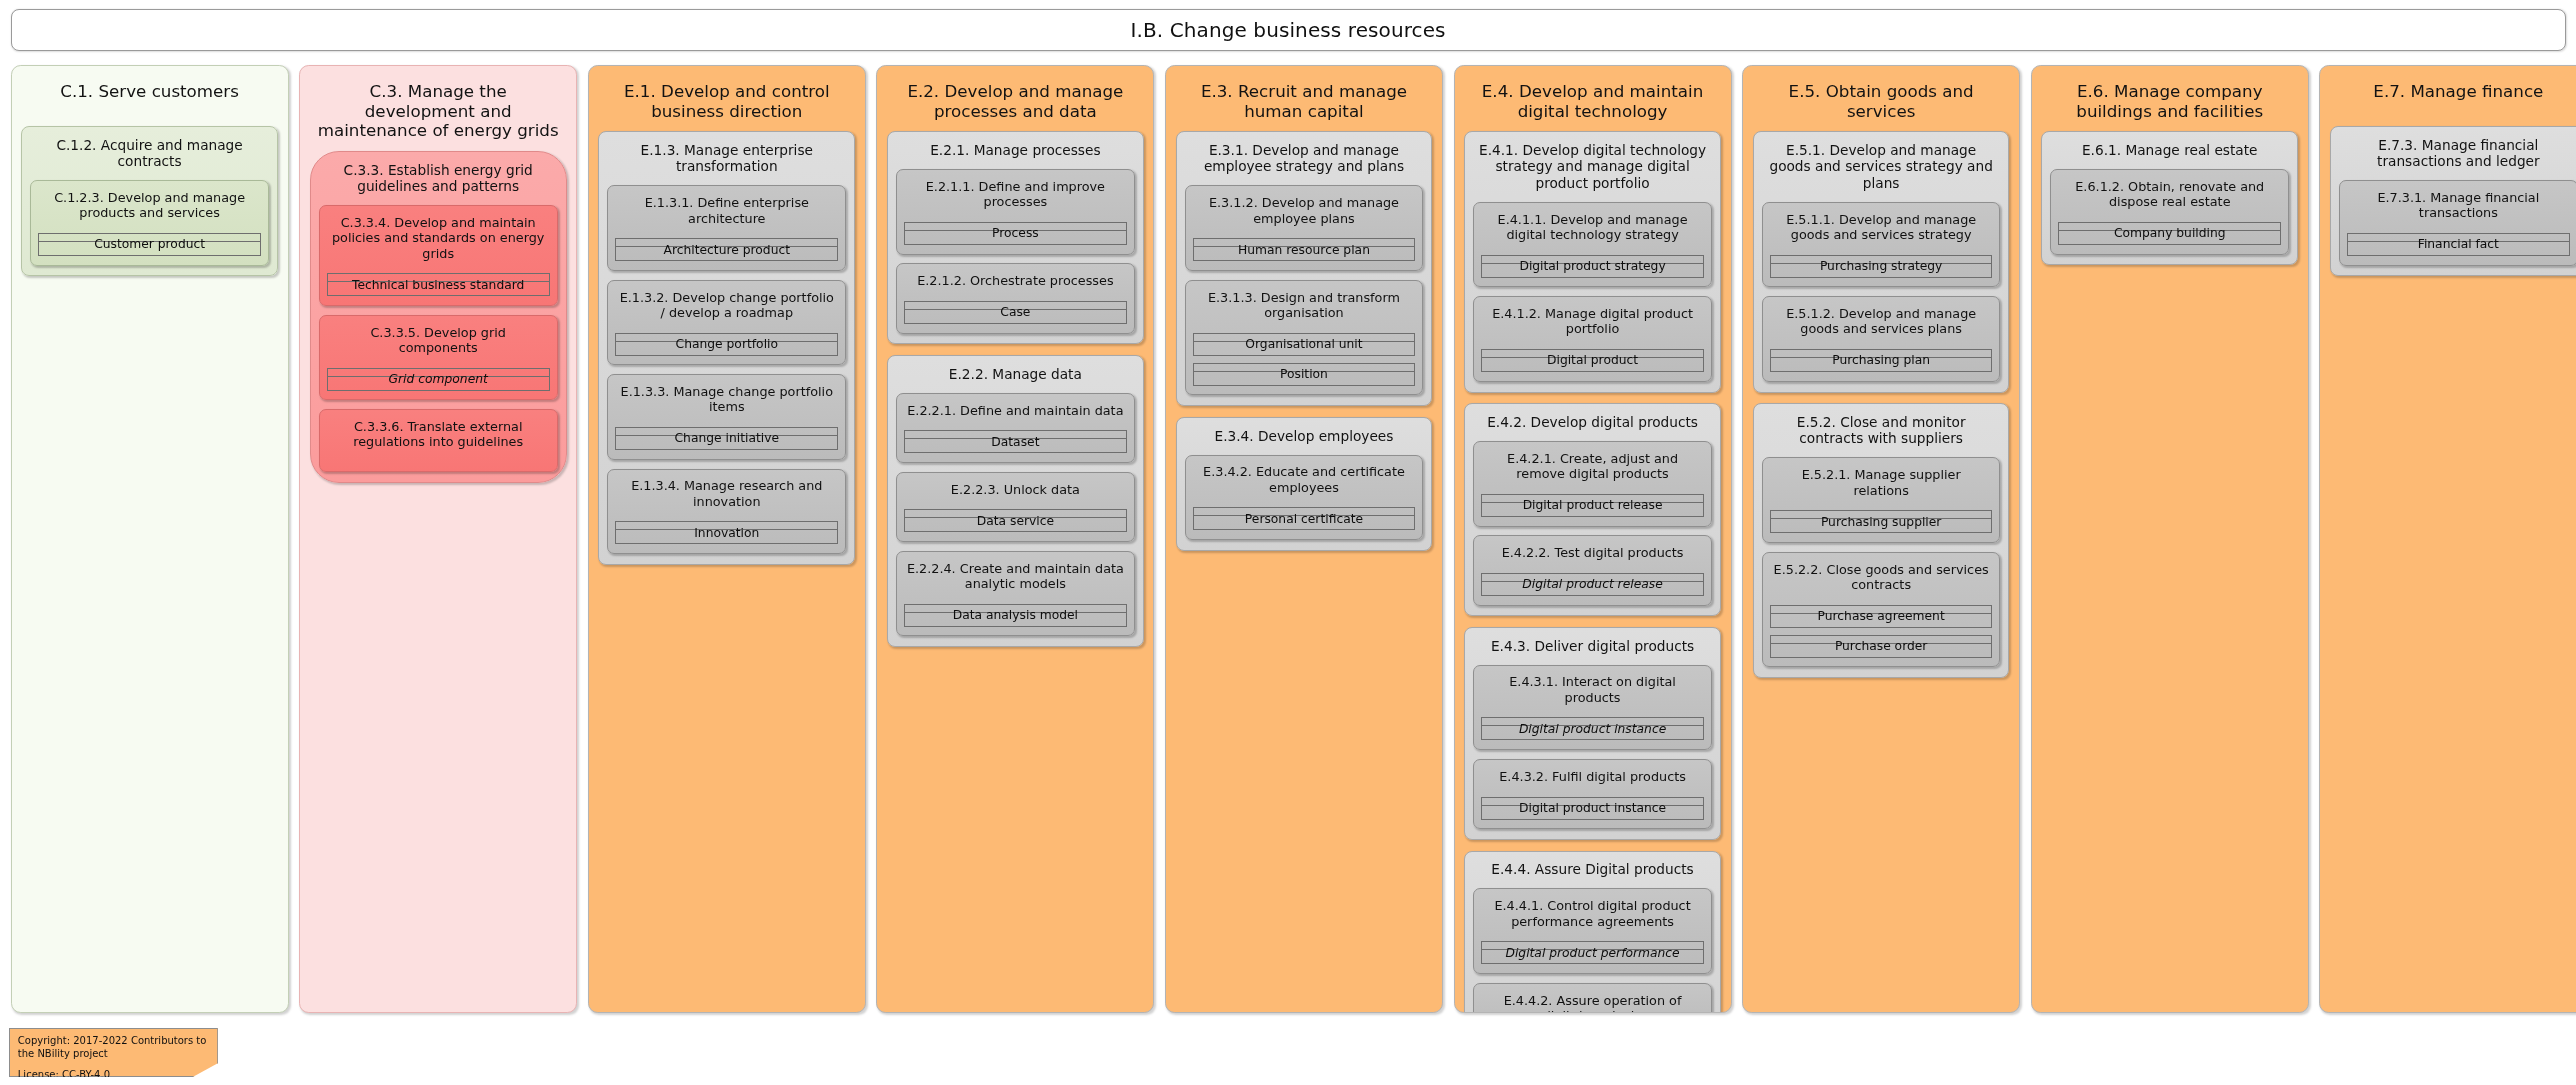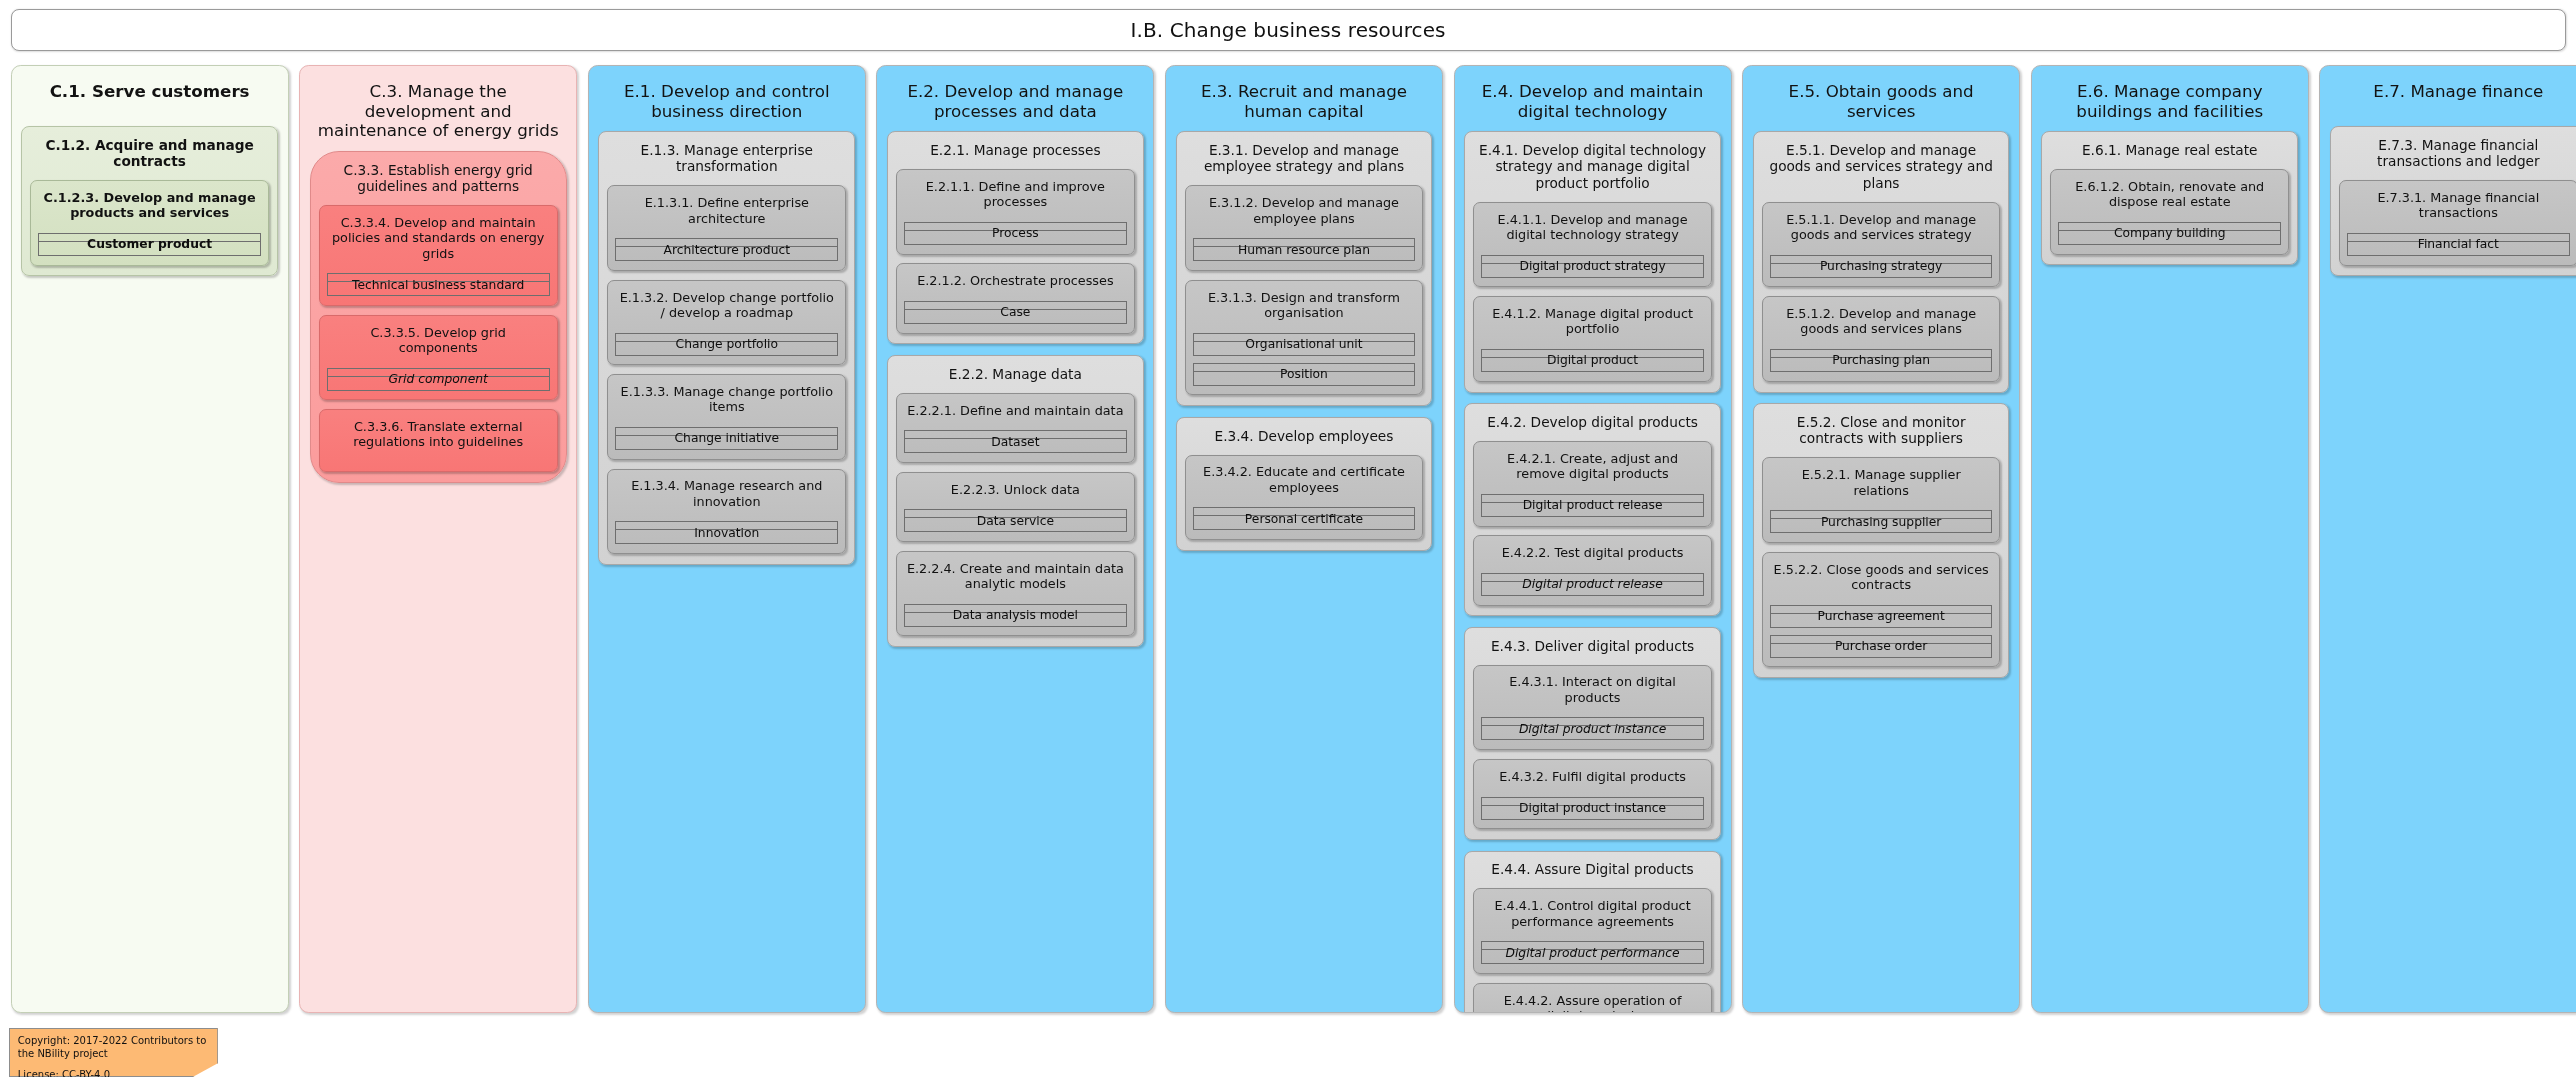--- a/index.html
+++ b/index.html
@@ -60,22 +60,22 @@
     min-height: 41px;
   }
   .col-body {
     margin-top: 10px;
     display: flex;
     flex-direction: column;
     gap: 10.6px;
   }
 
   
-  .column { background: #7dd3fc; }
-  .column.theme-green { background: #f7fbf2; border-color: #c3cfb6; font-weight: bold; }
+  .column { background: #fdba74; }
+  .column.theme-green { background: #f7fbf2; border-color: #c3cfb6; }
   .column.theme-pink  { background: #fce0e0; border-color: #e8b3b3; }
 
   
   .group {
     border-radius: 8px;
     border: 1.1px solid #a8a8a8;
     background: linear-gradient(180deg, #dedede 0%, #d2d2d2 100%);
     box-shadow: 1.2px 1.2px 2.1px rgba(0,0,0,0.20);
     padding: 8px 8px 9.7px 8px;
   }

